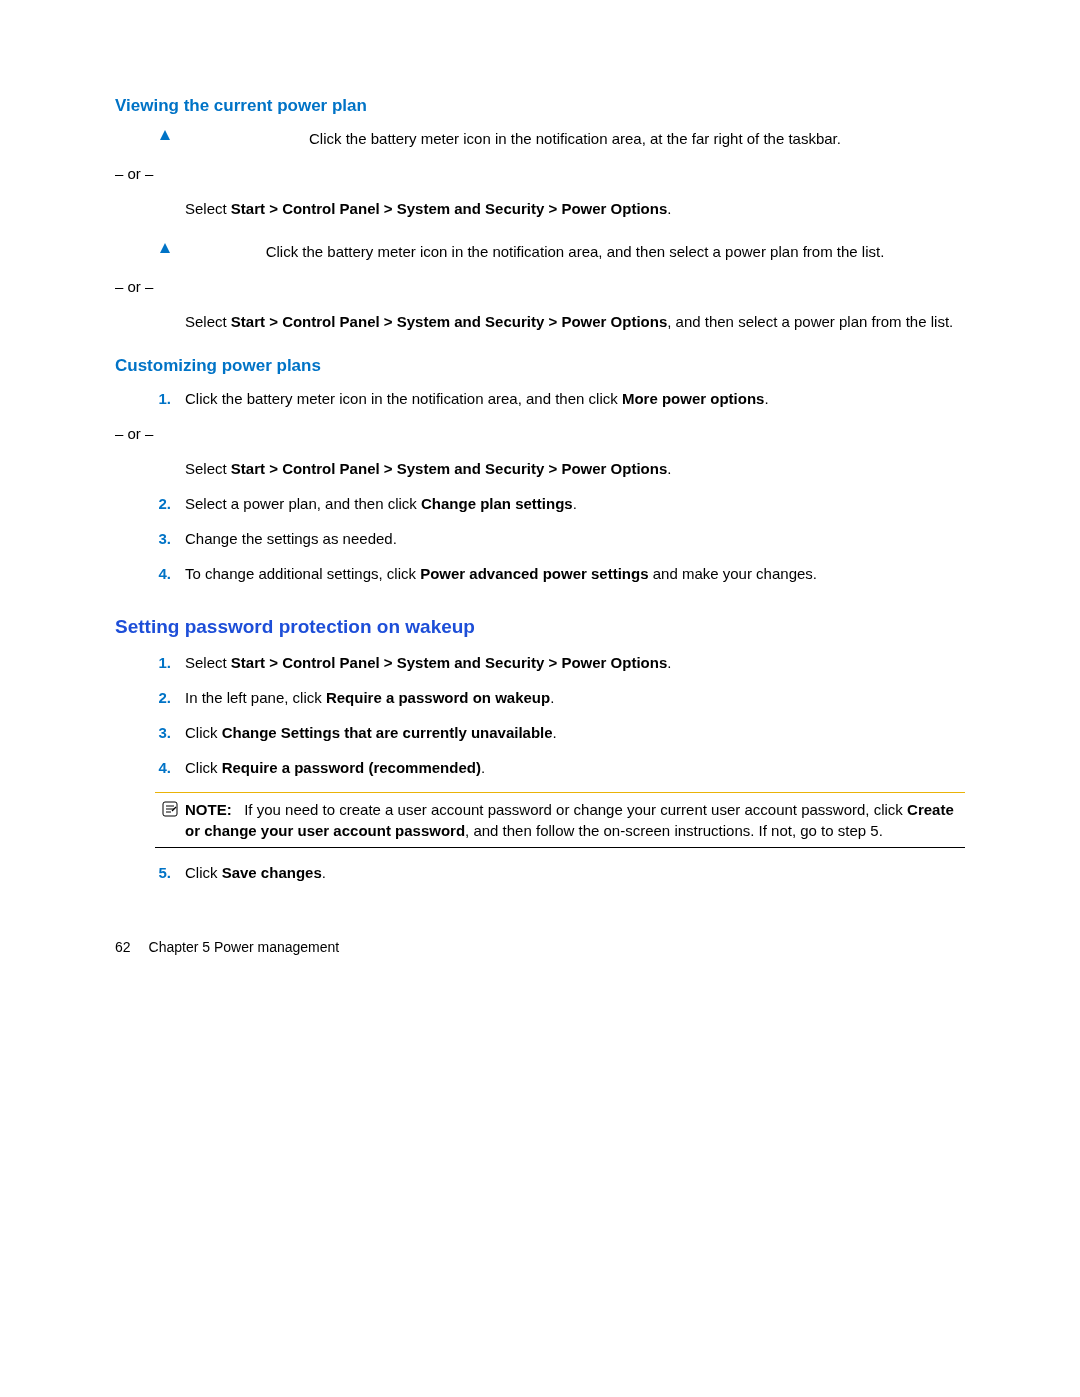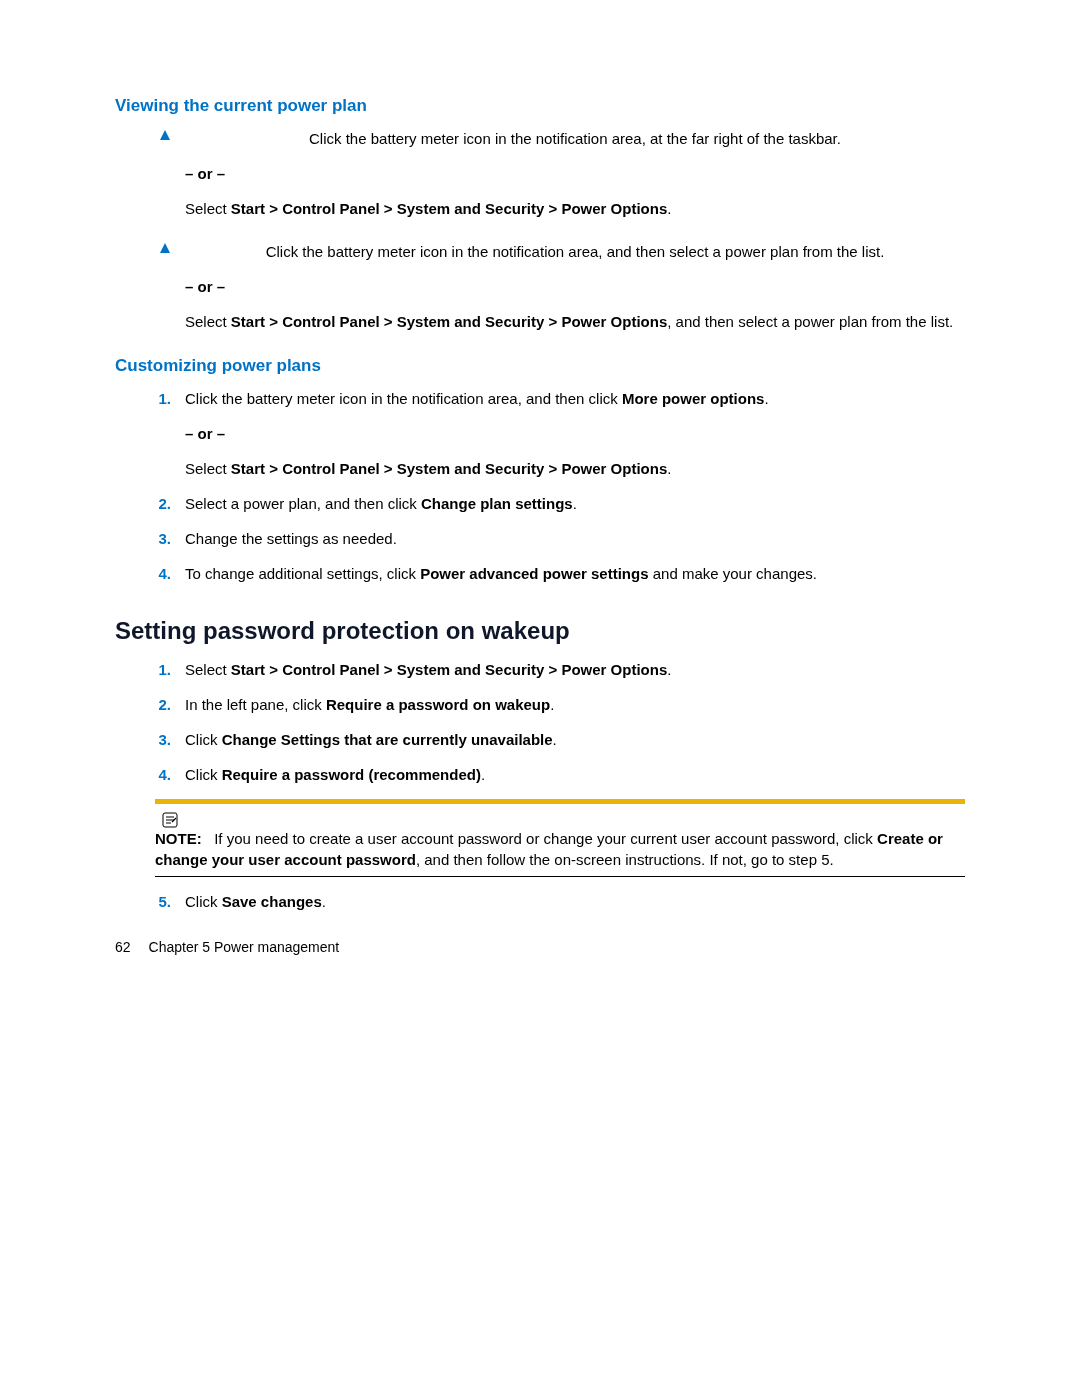--- a/index.html
+++ b/index.html
@@ -18,33 +18,31 @@
     box-sizing: border-box;
     padding: 94px 115px 0 115px;
   }
   .h3 {
     color: #0073c6;
     font-weight: bold;
     font-size: 17px;
     margin: 0 0 10px 0;
   }
   .h2 {
-    color: #0f172a;
+    color: #1d4ed8;
     font-weight: bold;
-    font-size: 24px;
+    font-size: 19px;
     margin: 30px 0 12px 0;
   }
   .para {
     margin: 0 0 14px 0;
   }
   .indent1 { margin-left: 70px; }
   .orlabel {
-    margin-left: 70px;
-    margin-bottom: 14px;
-    font-weight: bold;
+    margin-bottom: 14px;
   }
   .sect { margin-bottom: 22px; }
   .row {
     display: flex;
     align-items: flex-start;
     margin-bottom: 14px;
   }
   .gap { width: 14px; flex:none; }
   .marker-col-outer {
     width: 56px;
@@ -72,27 +70,26 @@
     font-weight:bold;
     width:56px;
     flex:none;
     text-align:right;
   }
   .ol-gap { width:14px; flex:none; }
   .ol-txt { flex:1; }
   .note-box {
     margin-left: 40px;
     margin-right: 0;
-    border-top: 5px solid #eab308;
+    border-top: 1px solid #eab308;
     border-bottom: 1px solid #000;
     padding: 6px 0 6px 0;
     margin-bottom: 14px;
     display:flex;
     align-items:flex-start;
-    flex-direction:column;
   }
   .note-icon-col {
     width: 30px;
     flex:none;
     display:flex;
     justify-content:center;
     padding-top:2px;
   }
   .note-text { flex:1; }
   .note-label { font-weight: bold; }

